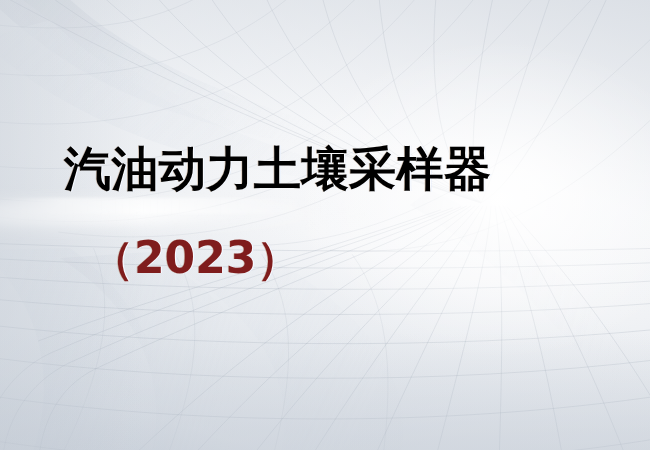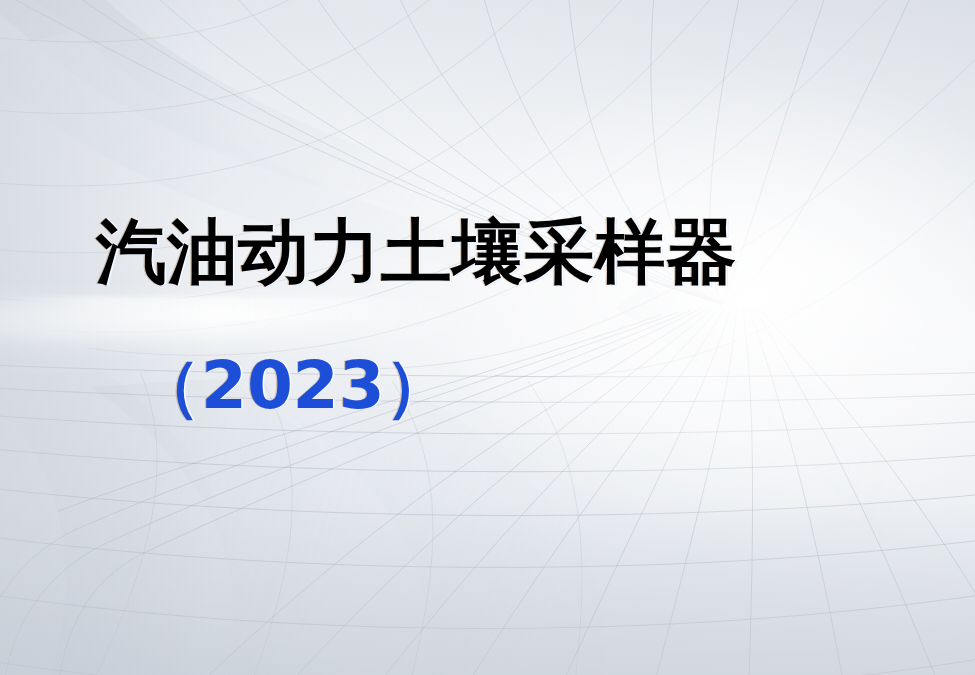--- a/index.html
+++ b/index.html
@@ -116,21 +116,21 @@
       -0.8px 0 0 rgba(150,92,40,0.30);
   }
 
   .subtitle {
     position: absolute;
     left: 90px;
     top: 236px;
     font-size: 44px;
     line-height: 1;
     font-weight: 700;
-    color: #1d4ed8;
+    color: #7f1d1d;
     letter-spacing: 0px;
     white-space: nowrap;
     text-shadow:
        1px 0 0 rgba(255,255,255,0.85),
        1.6px 0.4px 0 rgba(226,236,255,0.75),
       -0.8px 0 0 rgba(150,92,40,0.30);
   }
 </style>
 </head>
 <body>

